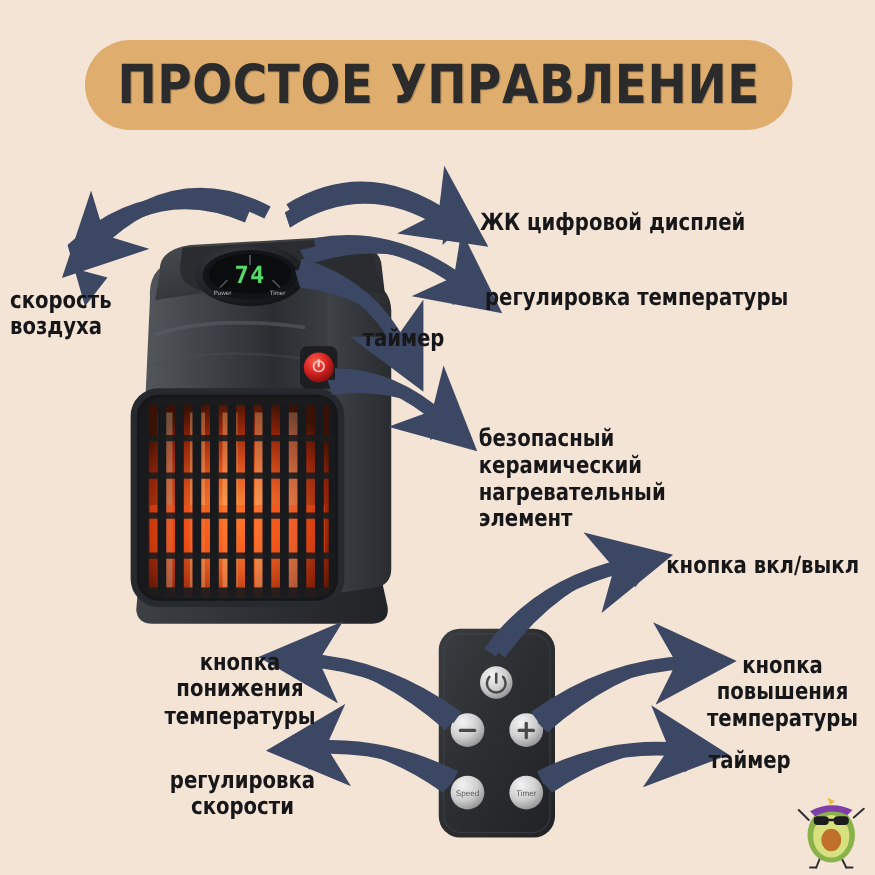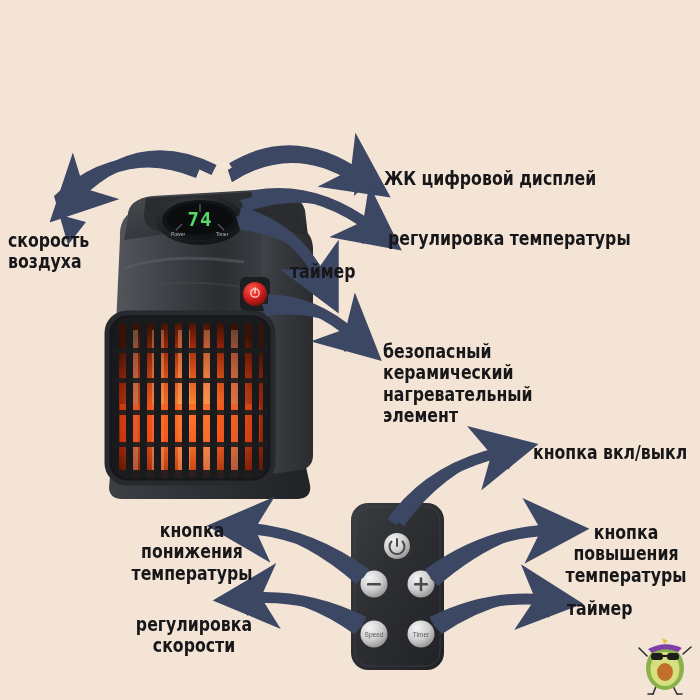--- a/index.html
+++ b/index.html
@@ -44,20 +44,23 @@
   svg.layer{position:absolute;left:0;top:0;width:700px;height:700px;pointer-events:none;}
 
   
   .mascot{position:absolute;left:634px;top:634px;width:62px;height:62px;}
 </style>
 </head>
 <body>
 
 <div id="stage">
 
+  <div class="title-pill">
+    <div class="title-text">ПРОСТОЕ УПРАВЛЕНИЕ</div>
+  </div>
 
   <svg class="layer" viewBox="0 0 700 700">
     <defs>
       <linearGradient id="bodyG" x1="0" y1="0" x2="1" y2="0">
         <stop offset="0%" stop-color="#55585d"></stop>
         <stop offset="38%" stop-color="#3e4146"></stop>
         <stop offset="72%" stop-color="#2b2d31"></stop>
         <stop offset="100%" stop-color="#3a3d42"></stop>
       </linearGradient>
       <linearGradient id="topG" x1="0" y1="0" x2="1" y2="1">

